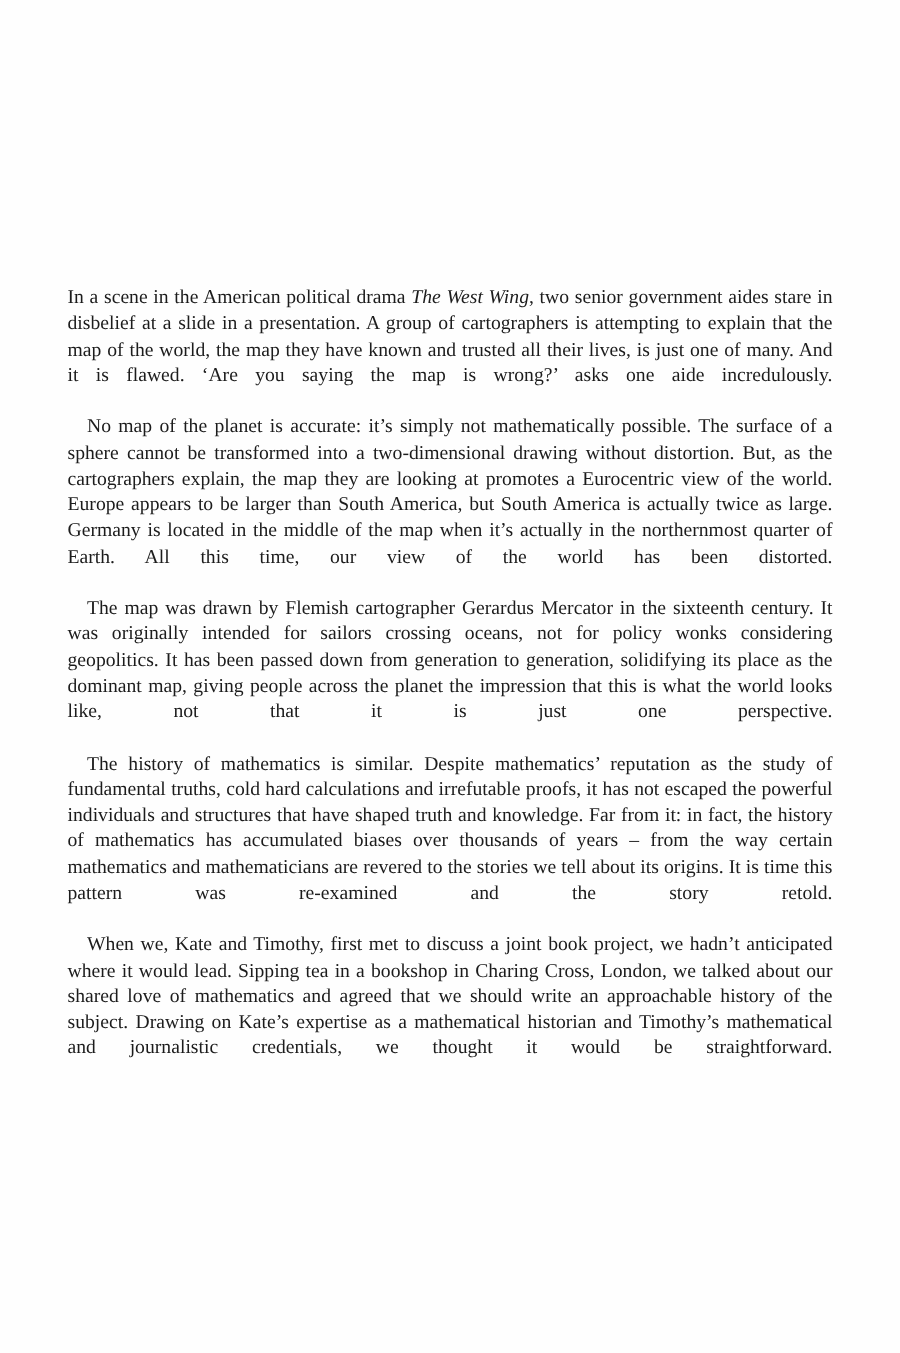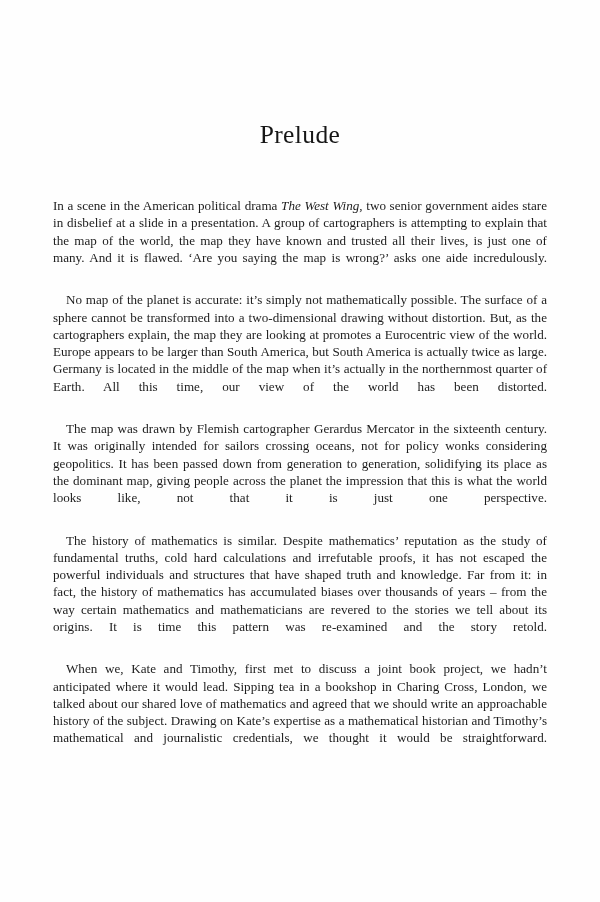--- a/index.html
+++ b/index.html
@@ -40,21 +40,21 @@
   }
 
   .text-block {
     position: absolute;
     top: 189px;
     left: 45px;
     width: 510px;
   }
 
   .para {
-    margin: 8px;
+    margin: 0;
     font-size: 13.1px;
     line-height: 17.25px;
     text-align: justify;
     text-justify: inter-word;
     color: #1c1c1c;
     hyphens: manual;
     -webkit-hyphens: manual;
     letter-spacing: 0.01px;
     word-spacing: 0.1px;
   }
@@ -72,21 +72,20 @@
     content: "";
     display: inline-block;
     width: 100%;
   }
 </style>
 </head>
 <body>
 
 <div class="page">
 
-  <h1 class="page-title">Prelude</h1>
 
   <div class="text-block">
 
     <p class="para" id="para-1">In a scene in the American political drama <em>The West Wing</em>, two senior government aides stare in disbelief at a slide in a presentation. A group of cartographers is attempting to explain that the map of the world, the map they have known and trusted all their lives, is just one of many. And it is flawed. ‘Are you saying the map is wrong?’ asks one aide incredulously.</p>
     <p class="para indent" id="para-2">No map of the planet is accurate: it’s simply not mathematically possible. The surface of a sphere cannot be transformed into a two-dimensional drawing without distortion. But, as the cartographers explain, the map they are looking at promotes a Eurocentric view of the world. Europe appears to be larger than South America, but South America is actually twice as large. Germany is located in the middle of the map when it’s actually in the northernmost quarter of Earth. All this time, our view of the world has been distorted.</p>
     <p class="para indent" id="para-3">The map was drawn by Flemish cartographer Gerardus Mercator in the sixteenth century. It was originally intended for sailors crossing oceans, not for policy wonks considering geopolitics. It has been passed down from generation to generation, solidifying its place as the dominant map, giving people across the planet the impression that this is what the world looks like, not that it is just one perspective.</p>
     <p class="para indent" id="para-4">The history of mathematics is similar. Despite mathematics’ reputation as the study of fundamental truths, cold hard calculations and irrefutable proofs, it has not escaped the powerful individuals and structures that have shaped truth and knowledge. Far from it: in fact, the history of mathematics has accumulated biases over thousands of years – from the way certain mathematics and mathematicians are revered to the stories we tell about its origins. It is time this pattern was re-examined and the story retold.</p>
     <p class="para indent" id="para-5">When we, Kate and Timothy, first met to discuss a joint book project, we hadn’t anticipated where it would lead. Sipping tea in a bookshop in Charing Cross, London, we talked about our shared love of mathematics and agreed that we should write an approachable history of the subject. Drawing on Kate’s expertise as a mathematical historian and Timothy’s mathematical and journalistic credentials, we thought it would be straightforward.</p>
 
   </div>

